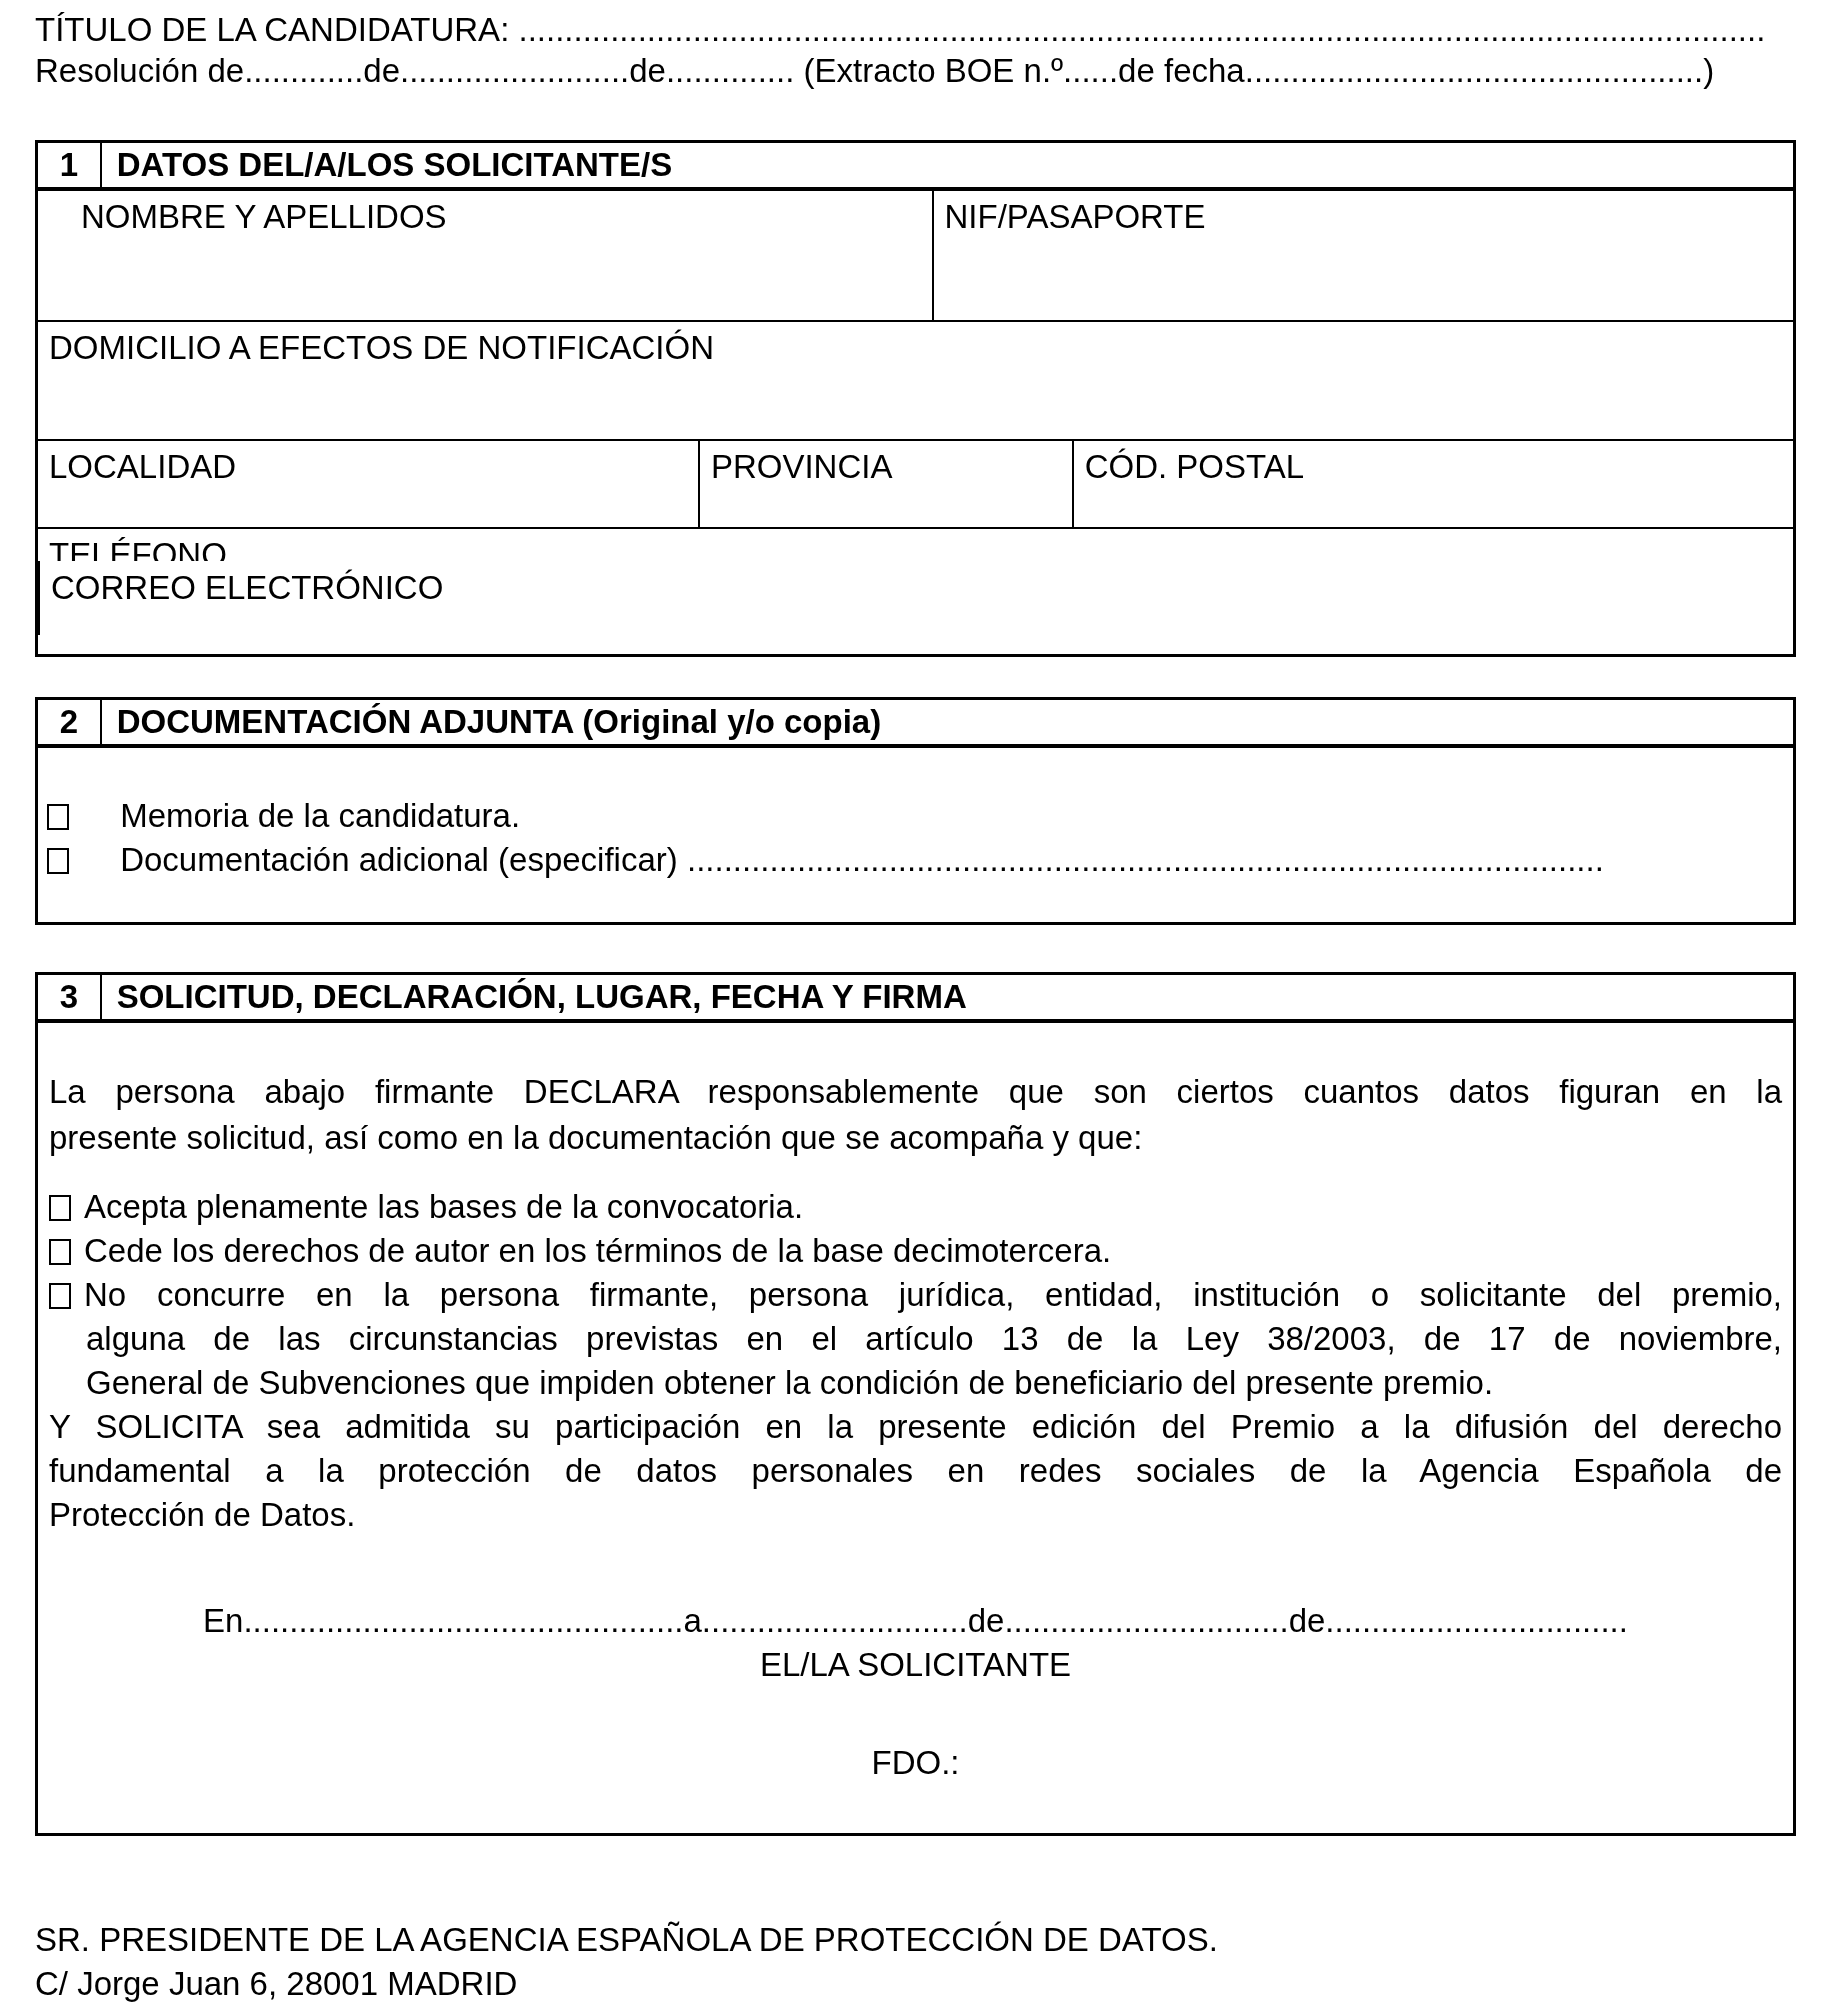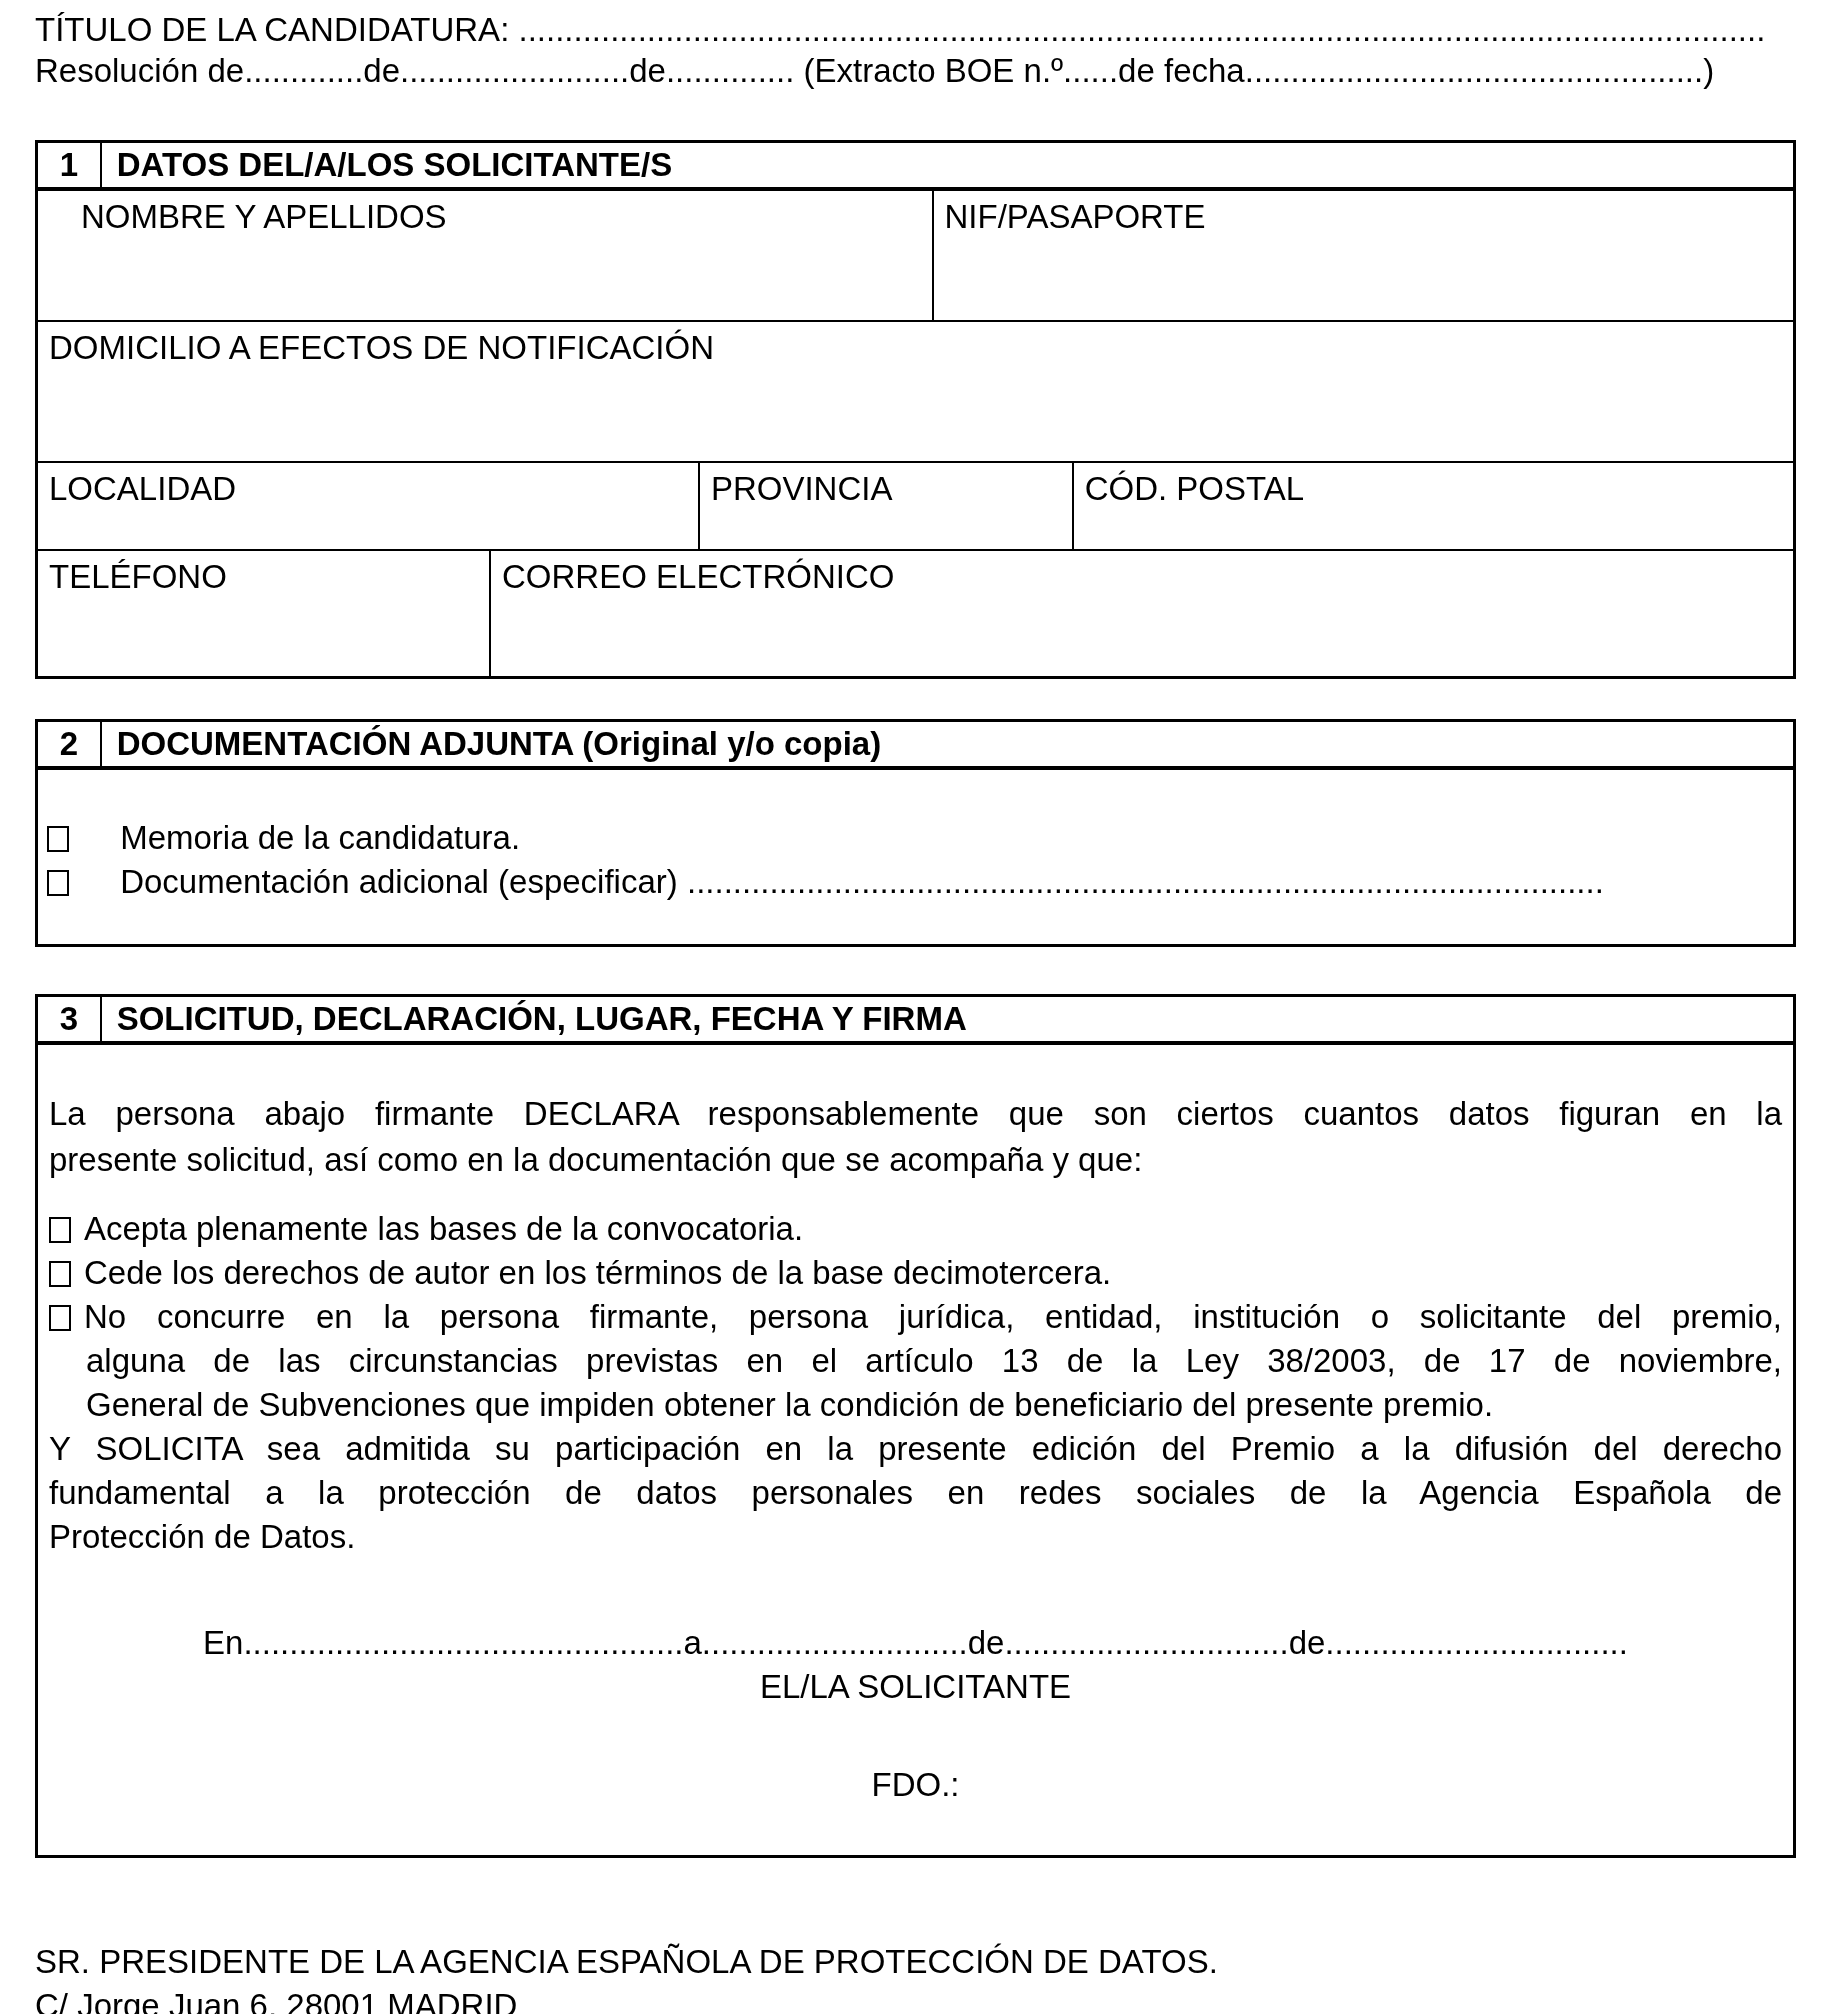--- a/index.html
+++ b/index.html
@@ -23,21 +23,21 @@
   .sec-hdr .num {
     flex: 0 0 64px; border-right: 2.8px solid #000;
     display: flex; align-items: center; justify-content: center; height: 44px;
   }
   .sec-hdr .ttl { display: flex; align-items: center; padding-left: 14.7px; }
 
   .t1-row { display: flex; }
   .t1-row + .t1-row { border-top: 2.8px solid #000; }
   .cell { padding: 7.3px 11px; line-height: 37px; overflow: hidden; }
   .cell + .cell { border-left: 2.8px solid #000; }
-  .r1 { height: 129px; padding-left: 32px; } .r2 { height: 141px; } .r3 { height: 88px; } .r4 { height: 127px; }
+  .r1 { height: 129px; padding-left: 32px; } .r2 { height: 119px; } .r3 { height: 88px; } .r4 { height: 127px; flex-direction: column; }
   .w50 { flex: 0 0 50%; }
   .w376 { flex: 0 0 37.6%; } .w213 { flex: 0 0 21.3%; } .w411 { flex: 0 0 41.1%; }
   .w257 { flex: 0 0 25.7%; } .w155 { flex: 0 0 15.5%; } .w588 { flex: 0 0 58.8%; }
 
   .cb {
     display: inline-block; width: 22px; height: 26px;
     border: 2.8px solid #000; vertical-align: -2.8px; background: #fff;
   }
 
   .s2-body { height: 174px; padding: 46px 11px 0 9.2px; }

